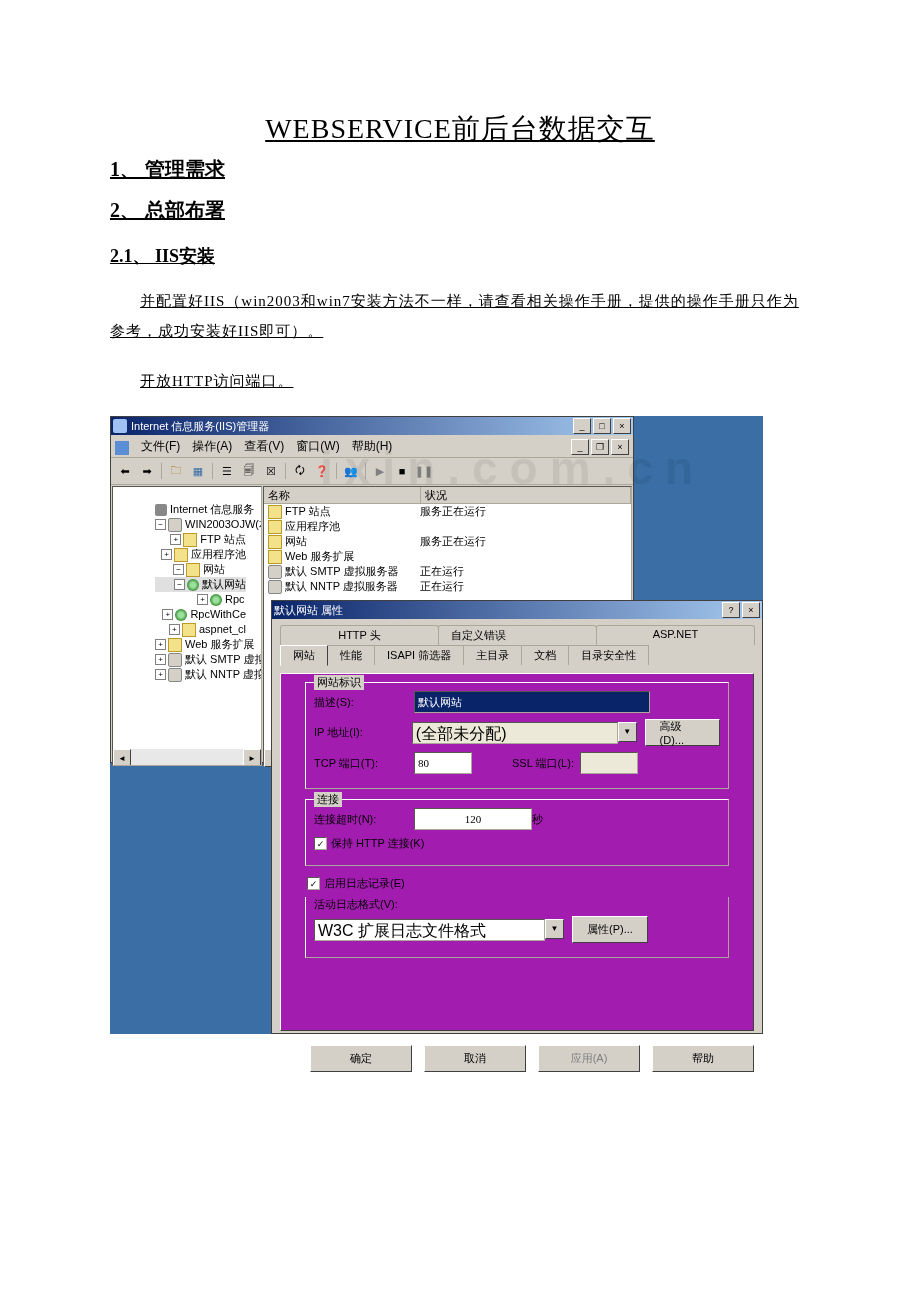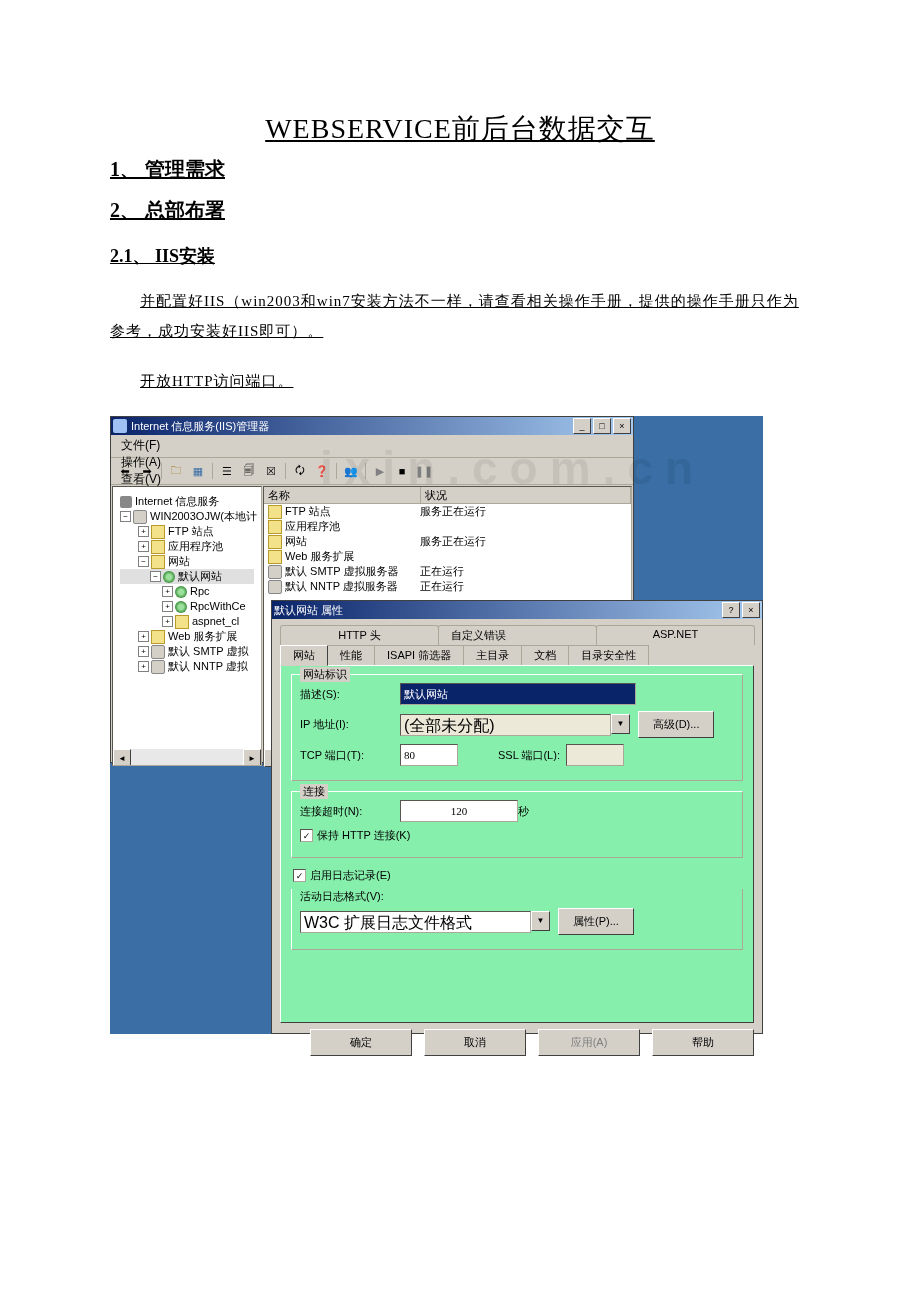--- a/index.html
+++ b/index.html
@@ -97,22 +97,21 @@
     justify-content: center;
     color: #000;
     font-family: "Marlett", Arial;
     cursor: pointer;
   }
   .menubar {
     display: flex;
     padding: 2px 4px;
     font-size: 12px;
     height: 18px;
-    align-items: flex-start;
-    flex-direction: column;
+    align-items: flex-end;
   }
   .menubar .menu-icon {
     width: 14px; height: 14px;
     background: #5b8ed4;
     margin-right: 6px;
   }
   .menu-item {
     padding: 0 6px;
     cursor: pointer;
   }
@@ -148,23 +147,24 @@
   }
   .tree-pane {
     width: 148px;
     background: #fff;
     border: 1px inset #aca899;
     margin: 1px;
     overflow: hidden;
     position: relative;
   }
   .tree {
-    padding: 7px;
+    padding: 15px;
     font-size: 11px;
     line-height: 15px;
+    margin-left: 27px;
   }
   .tree-row {
     white-space: nowrap;
     display: flex;
     align-items: center;
   }
   .tree-row .exp {
     width: 9px; height: 9px;
     border: 1px solid #808080;
     display: inline-flex;
@@ -270,24 +270,24 @@
     border-bottom: 1px solid #d4d0c8;
     z-index: 2;
     margin-bottom: -1px;
     font-weight: normal;
   }
   .tab-row.row1 .tab { border-top-left-radius: 3px; border-top-right-radius: 3px; }
   .tab-panel {
     border: 1px solid #fff;
     border-right-color: #404040;
     border-bottom-color: #404040;
-    margin: 0 8px;
+    margin: 8px 8px;
     height: 340px;
-    background: #86efac;
-    padding: 8px 10px;
+    background: #a21caf;
+    padding: 8px 24px;
   }
   .fieldset {
     border: 1px solid #aca899;
     border-top-color: #fff;
     border-left-color: #fff;
     padding: 8px;
     margin-bottom: 10px;
     position: relative;
   }
   .fieldset .legend {

